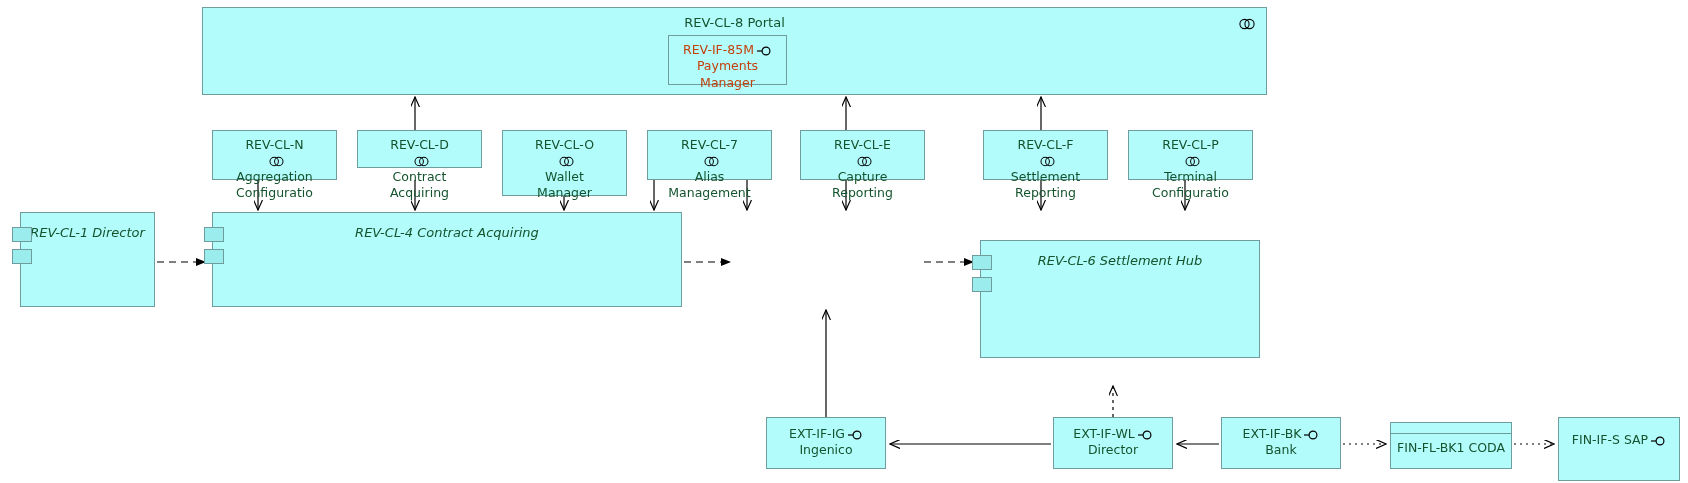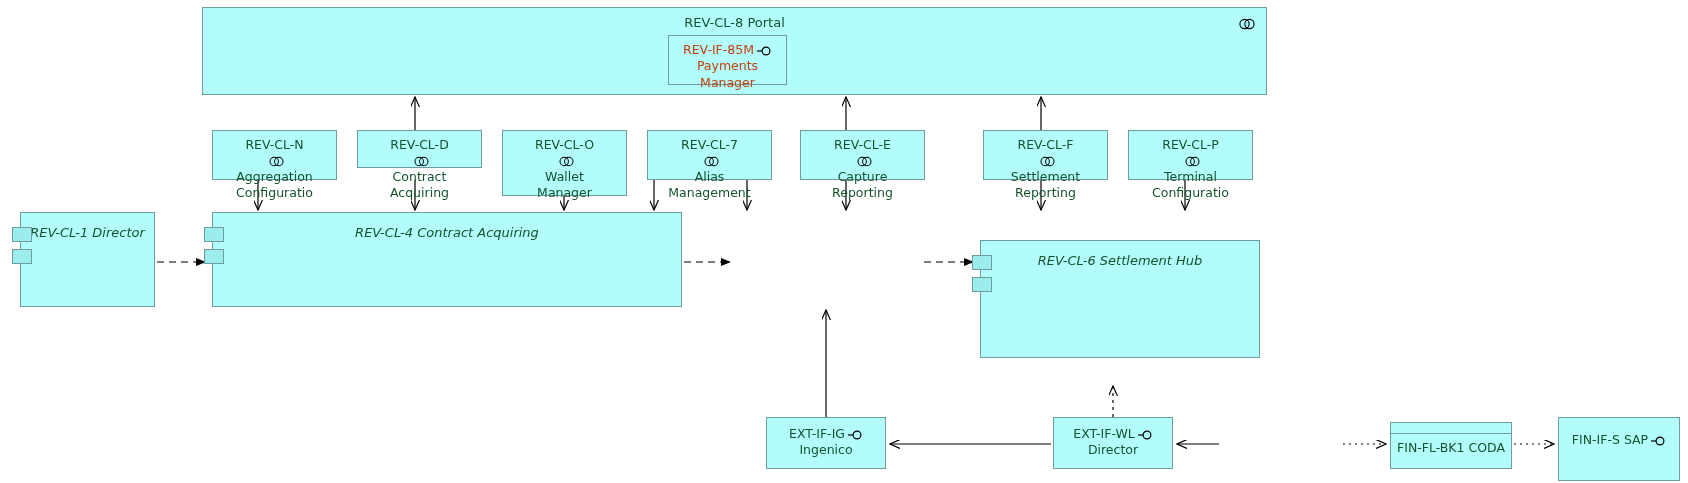--- a/index.html
+++ b/index.html
@@ -274,20 +274,26 @@
       </svg><br><span>Ingenico</span></div>
   </div>
 
   <div class="node extif" style="left:1053px; top:417px; width:120px; height:52px;">
     <div class="title"><span>EXT-IF-WL</span><svg class="lolli" width="15" height="10" viewBox="0 0 15 10" xmlns="http://www.w3.org/2000/svg">
         <line x1="0" y1="5" x2="5" y2="5" stroke="#000" stroke-width="1.2"></line>
         <circle cx="9" cy="5" r="3.9" fill="none" stroke="#000" stroke-width="1.2"></circle>
       </svg><br><span>Director</span></div>
   </div>
 
+  <div class="node extif" style="left:1221px; top:417px; width:120px; height:52px;">
+    <div class="title"><span>EXT-IF-BK</span><svg class="lolli" width="15" height="10" viewBox="0 0 15 10" xmlns="http://www.w3.org/2000/svg">
+        <line x1="0" y1="5" x2="5" y2="5" stroke="#000" stroke-width="1.2"></line>
+        <circle cx="9" cy="5" r="3.9" fill="none" stroke="#000" stroke-width="1.2"></circle>
+      </svg><br><span>Bank</span></div>
+  </div>
 
   <div class="node artifact" style="left:1390px; top:422px; width:122px; height:47px;">
     <div class="band"></div>
     <div class="title" style="top:17px;">FIN-FL-BK1 CODA</div>
   </div>
 
   <div class="node extif" style="left:1558px; top:417px; width:122px; height:64px;">
     <div class="title" style="top:14px;"><span>FIN-IF-S SAP</span><svg class="lolli" width="15" height="10" viewBox="0 0 15 10" xmlns="http://www.w3.org/2000/svg">
         <line x1="0" y1="5" x2="5" y2="5" stroke="#000" stroke-width="1.2"></line>
         <circle cx="9" cy="5" r="3.9" fill="none" stroke="#000" stroke-width="1.2"></circle>

